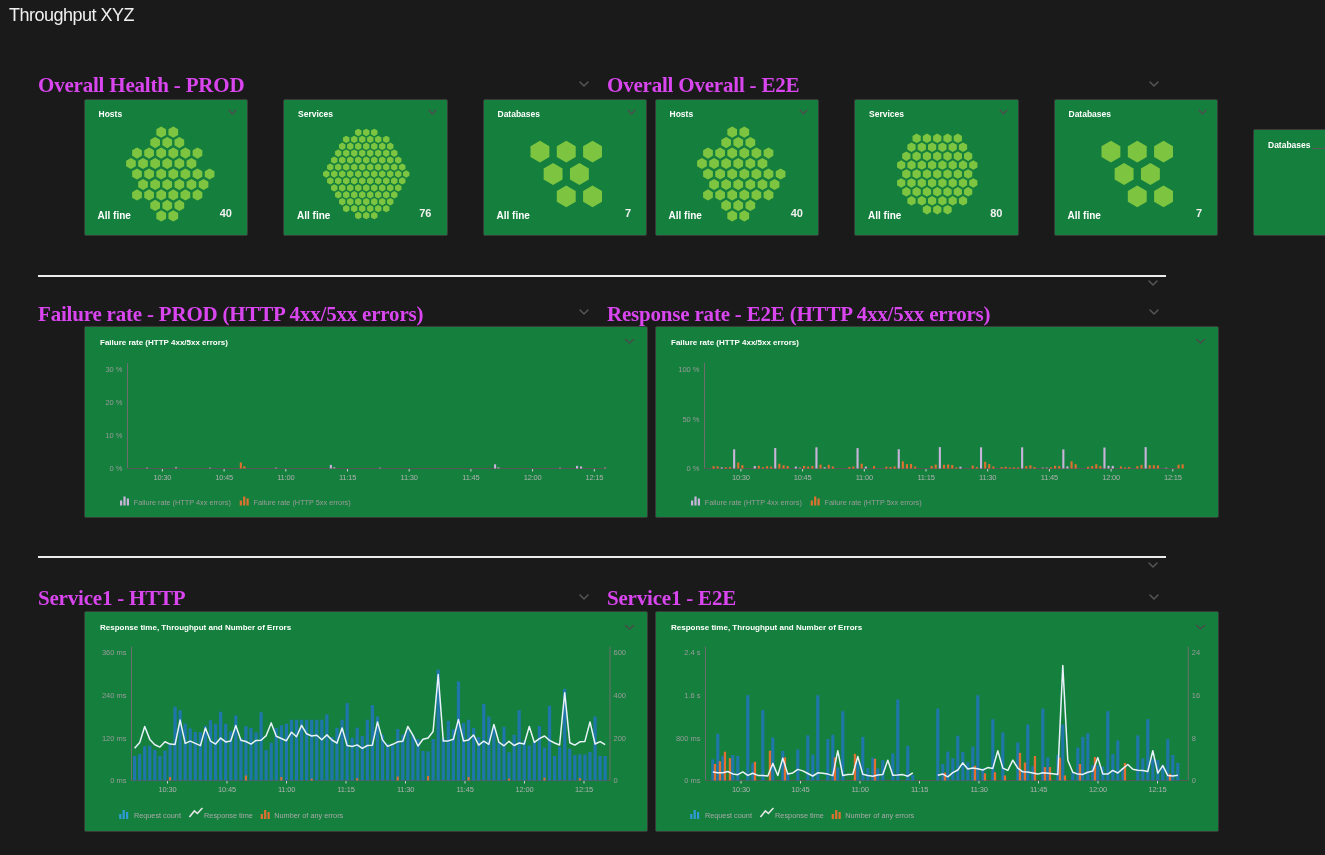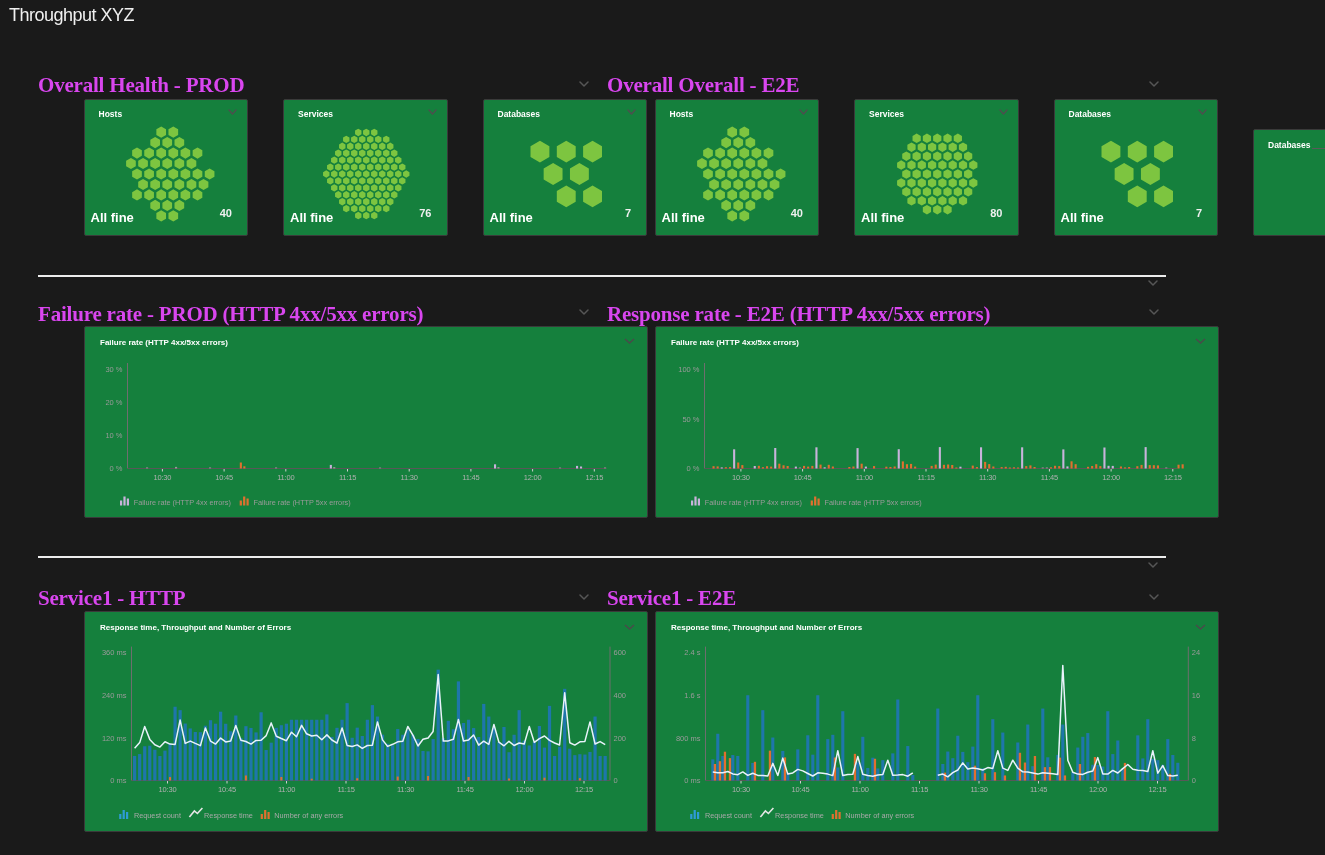--- a/index.html
+++ b/index.html
@@ -1,17 +1,17 @@
 <!DOCTYPE html>
 <html><head><meta charset="utf-8"><style>
 * { margin:0; padding:0; box-sizing:border-box; }
 html,body { width:1325px; height:855px; background:#1a1a1a; font-family:"Liberation Sans", sans-serif; overflow:hidden; }
 .tile { position:absolute; background:#15803d; border:1px solid #3a3a3a; border-radius:2px;margin-left:48px; }
 .tname { position:absolute; left:14px; top:10px; font-size:8.5px; line-height:1; font-weight:bold; color:#fff; }
-.allfine { position:absolute; left:6px; top:111px; font-size:13px; line-height:1; font-weight:bold; color:#fff; }
+.allfine { position:absolute; left:13px; top:111px; font-size:10px; line-height:1; font-weight:bold; color:#fff; }
 .tcount { position:absolute; right:15px; top:108px; font-size:11px; line-height:1; font-weight:bold; color:#f0f0f0; }
 .sechead { position:absolute; font-size:21px; font-weight:bold; color:#d946ef; white-space:nowrap; letter-spacing:-0.2px;font-family:Liberation Serif, serif; }
 .sep { position:absolute; height:2px; background:#ececec; }
 .title { position:absolute; left:9px; top:5px; font-size:18px; color:#f0f0f0; letter-spacing:-0.5px; }
 </style></head><body>
 <div class="title">Throughput XYZ</div>
 <div class="sechead" style="left:38px;top:73px">Overall Health - PROD</div>
 <div class="sechead" style="left:607px;top:73px">Overall Overall - E2E</div>
 
 <svg style="position:absolute;left:579px;top:81px" width="10" height="7" viewBox="0 0 10 7">

